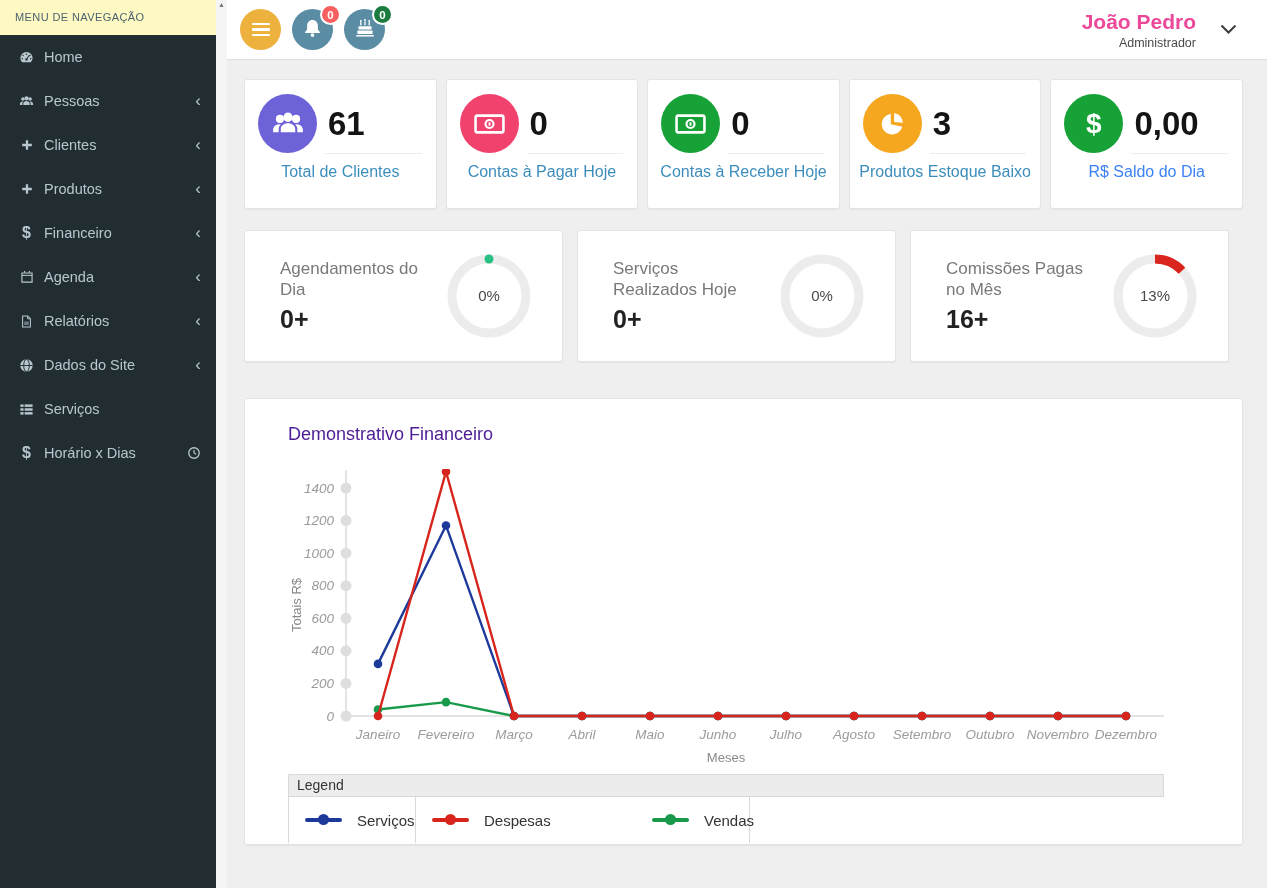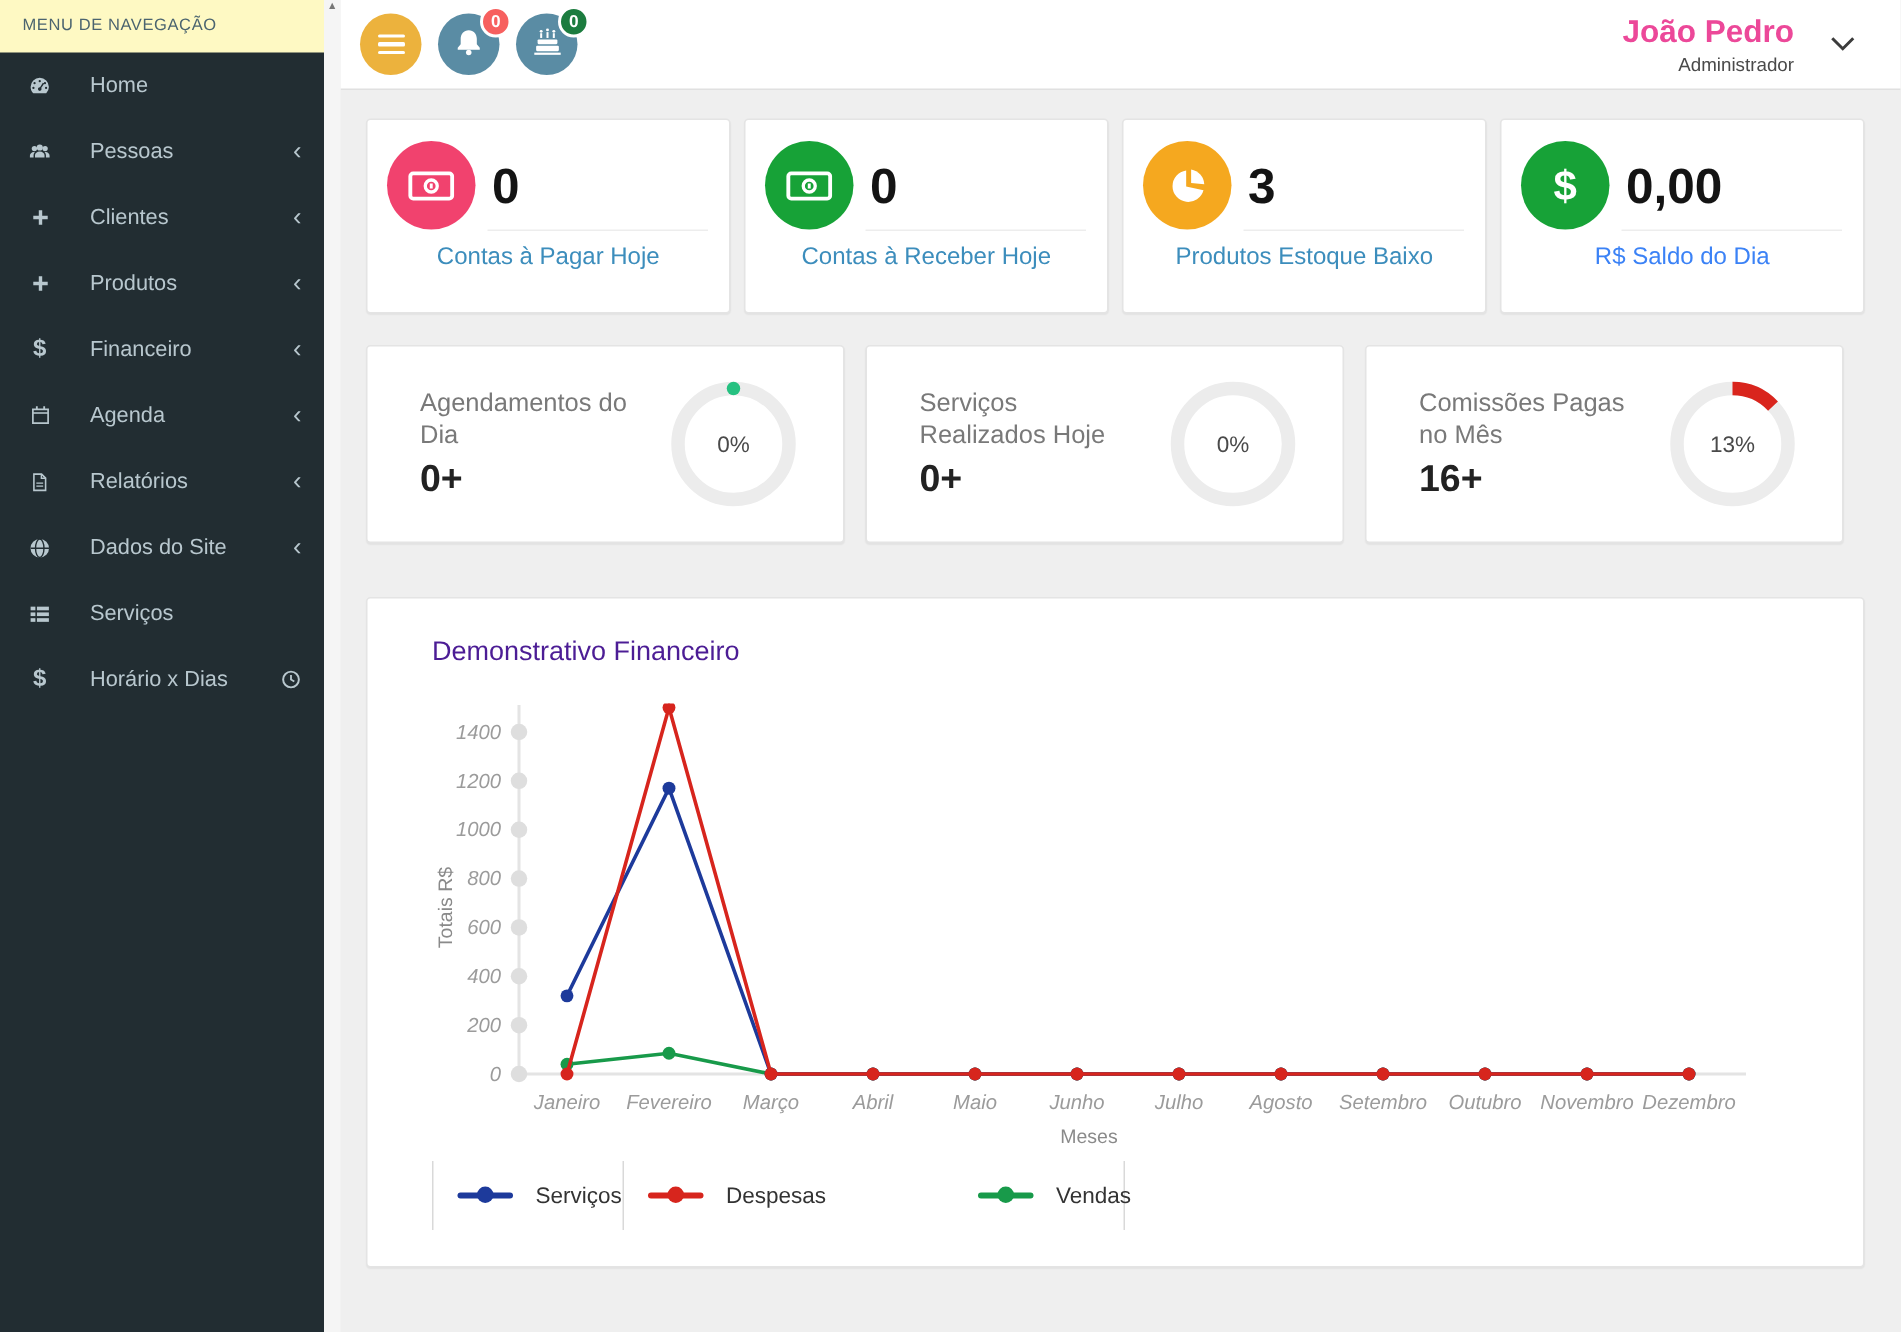--- a/index.html
+++ b/index.html
@@ -10,21 +10,21 @@
   .sidebar { position:absolute; left:0; top:0; width:216px; height:888px; background:#222d32; z-index:3; }
   .logo { position:relative; height:62px; cursor:pointer; }
   .logo-icon { position:absolute; left:27px; top:11px; }
   .logo-initials { position:absolute; left:60px; top:5px; color:#fff; font-size:25px; font-weight:400; }
   .logo-sub { position:absolute; left:60px; top:36px; color:#fff; font-size:12.5px; font-weight:700; letter-spacing:.3px; }
   .menu-header { height:35px; line-height:35px; padding-left:15px; background:#fef9c3;
     color:#4b646f; font-size:11px; letter-spacing:.4px; }
   .mi { height:44px; display:flex; align-items:center; padding:0 15px; color:#b8c7ce; cursor:pointer; }
   .mi-ic { width:23px; display:flex; justify-content:center; align-items:center; color:#b8c7ce; }
   .mi-ic.dollar { font-size:16px; font-weight:700; }
-  .mi-lb { margin-left:22px; font-size:14.5px; }
+  .mi-lb { margin-left:6px; font-size:14.5px; }
   .mi-ch { margin-left:auto; font-size:17px; line-height:14px; color:#b8c7ce; }
   .mi-right-ic { margin-left:auto; display:flex; color:#b8c7ce; }
 
   
   .scrollstrip { position:absolute; left:216px; top:0; width:11px; height:888px; background:#f5f5f5; z-index:4;
     text-align:center; color:#777; font-size:7px; line-height:10px; cursor:pointer; }
 
   
   .main { position:absolute; left:227px; top:0; width:1040px; height:888px; background:#efefef; }
   .topbar { height:60px; background:#fff; border-bottom:1px solid #e0e0e0;
@@ -260,20 +260,38 @@
             <path d="M1.5 1.5 8.5 8.5 15.5 1.5" fill="none" stroke="#3c3c3c" stroke-width="2"></path>
           </svg>
       </span>
     </div>
   </header>
 
   <div class="content">
 
     <div class="statrow">
 
+      <div class="card stat">
+        <div class="stat-top">
+          <span class="stat-circle" style="background: rgb(110, 98, 216);">
+            <svg width="34" height="34" viewBox="0 0 16 16">
+                <g fill="#fff">
+                  <circle cx="4.2" cy="5.6" r="1.9"></circle>
+                  <circle cx="11.8" cy="5.6" r="1.9"></circle>
+                  <circle cx="8" cy="4.8" r="2.2"></circle>
+                  <path d="M8 7.6c1.9 0 3.4 1.2 3.4 2.8v1.5H4.6v-1.5c0-1.6 1.5-2.8 3.4-2.8z"></path>
+                  <path d="M3.8 8.1C2.2 8.2 1 9.3 1 10.7v1.2h2.6v-1.5c0-.9.4-1.7 1-2.2a2.6 2.6 0 0 0-.8-.1zM12.2 8.1c1.6.1 2.8 1.2 2.8 2.6v1.2h-2.6v-1.5c0-.9-.4-1.7-1-2.2.3-.1.6-.1.8-.1z"></path>
+                </g>
+              </svg>
+          </span>
+          <span class="stat-value">61</span>
+        </div>
+        <div class="stat-div"></div>
+        <div class="stat-label">Total de Clientes</div>
+      </div>
 
       <div class="card stat">
         <div class="stat-top">
           <span class="stat-circle" style="background: rgb(241, 66, 110);">
             <svg width="31" height="22" viewBox="0 0 24 16">
                 <rect x="1.2" y="1.5" width="21.6" height="13" rx="1.5" fill="none" stroke="#fff" stroke-width="2"></rect>
                 <circle cx="12" cy="8" r="3.1" fill="none" stroke="#fff" stroke-width="1.7"></circle>
                 <path d="M12 6.7v2.6" stroke="#fff" stroke-width="1.5"></path>
               </svg>
           </span>
@@ -447,20 +465,21 @@
             <circle cx="498" cy="261" r="4.3" fill="#d7251d"></circle>
             <circle cx="566" cy="261" r="4.3" fill="#d7251d"></circle>
             <circle cx="634" cy="261" r="4.3" fill="#d7251d"></circle>
             <circle cx="702" cy="261" r="4.3" fill="#d7251d"></circle>
             <circle cx="770" cy="261" r="4.3" fill="#d7251d"></circle>
             <circle cx="838" cy="261" r="4.3" fill="#d7251d"></circle>
           </g>
         </svg>
 
       <div class="legend">
+        <div class="legend-head">Legend</div>
         <div class="legend-row">
           <div class="legend-cell lc1 b">
             <span class="lmark" style="background: rgb(29, 58, 155);"></span>
             <span class="llabel">Serviços</span>
           </div>
           <div class="legend-cell lc3">
             <span class="lmark" style="background: rgb(215, 37, 29);"></span>
             <span class="llabel">Despesas</span>
           </div>
           <div class="legend-cell lc2 b">

